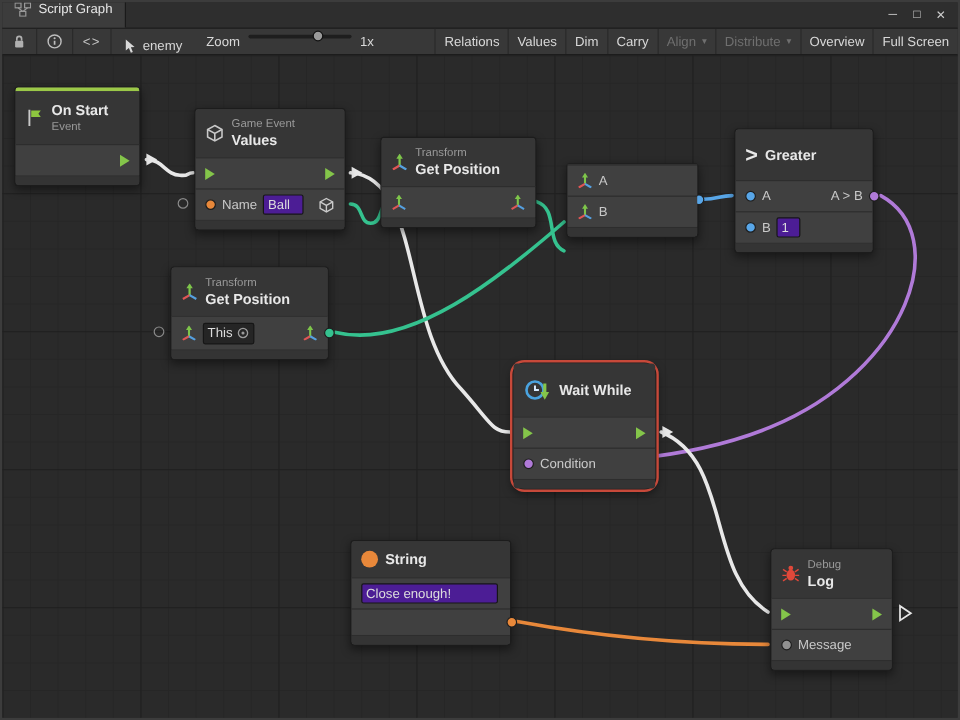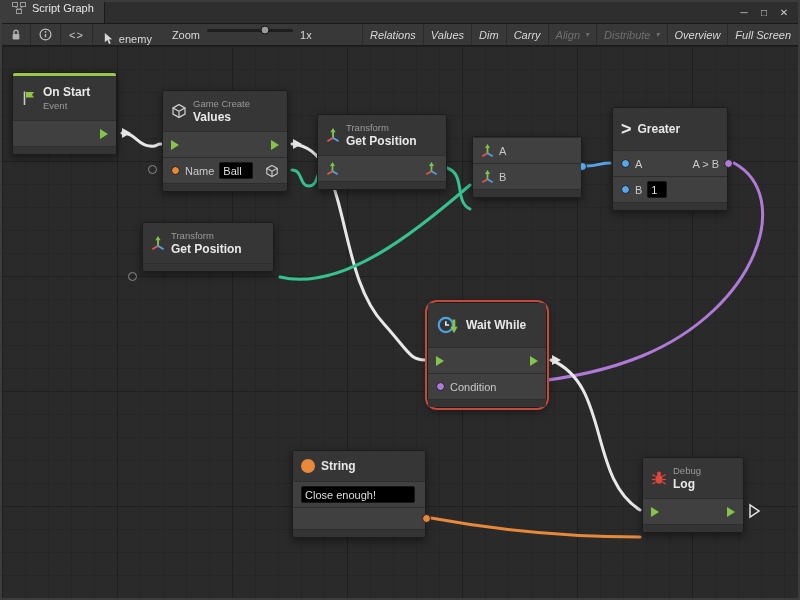--- a/index.html
+++ b/index.html
@@ -10,21 +10,21 @@
   .titlebar { height:22px; background:#2e2e2e; border-bottom:1px solid #1a1a1a; display:flex; align-items:center; }
   .tab { height:100%; display:flex; align-items:flex-start; gap:6px; padding:0 10px; background:#3c3c3c; color:#e6e6e6; font-size:11px; border-right:1px solid #1a1a1a; }
   .win-controls { margin-left:auto; display:flex; align-items:center; gap:4px; padding-right:6px; color:#cfcfcf; font-size:10px; }
   .win-btn { width:16px; text-align:center; cursor:default; }
 
   
   .toolbar { height:22px; background:#383838; border-bottom:1px solid #1c1c1c; display:flex; align-items:center; font-size:11px; color:#d8d8d8; }
   .tcell { height:100%; display:flex; align-items:center; padding:0 8px; border-right:1px solid #2a2a2a; }
   .tbtn { height:100%; display:flex; align-items:center; gap:3px; padding:0 7px; border-left:1px solid #2a2a2a; white-space:nowrap; }
   .tbtn.disabled { color:#6f6f6f; }
-  .right-group { margin-left:auto; display:flex; height:100%;font-style:italic; }
+  .right-group { margin-left:auto; display:flex; height:100%; }
   .graph-name { display:flex; align-items:flex-end; gap:5px; padding:0 10px; height:100%; }
   .zoom-wrap { display:flex; align-items:flex-start; gap:7px; padding:0 10px; }
   .slider-track { width:86px; height:3px; background:#1e1e1e; border-radius:2px; position:relative; }
   .slider-knob { position:absolute; left:68%; top:50%; transform:translate(-50%,-50%); width:9px; height:9px; border-radius:50%; background:#9a9a9a; border:1px solid #111; }
   .dd { font-size:8px; margin-left:2px; }
 
   
   .canvas { position:relative; width:796px; height:552px; overflow:hidden;
     background-color:#2a2a2a;
     background-image:
@@ -46,21 +46,21 @@
   .surtitle { font-size:9.5px; color:#9a9a9a; }
   .node-row { position:relative; display:flex; align-items:center; gap:5px; padding:0 8px; height:26px; background:#404040; border-top:1px solid #2d2d2d; }
   .node-footer { height:8px; background:#343434; border-top:1px solid #2d2d2d; border-radius:0 0 3px 3px; }
   .spacer { flex:1; }
   .port { width:9px; height:9px; border-radius:50%; border:1px solid #1e1e1e; flex:none; }
   .p-orange { background:#e8883a; } .p-blue { background:#58a6e8; } .p-purple { background:#b07ad8; }
   .p-teal { background:#35c28f; } .p-gray { background:#909090; }
   .out-dot { position:absolute; right:-6px; top:50%; margin-top:-4.5px; }
   .exec { width:0; height:0; border-top:5px solid transparent; border-bottom:5px solid transparent; border-left:8px solid #84c54a; flex:none; }
   .exec.out { margin-left:auto; }
-  .field { background:#000000; border:1px solid #161616; border-radius:2px; color:#ddd; font-size:11px; height:17px; padding:0 3px; font-family:"Liberation Sans",sans-serif; }
+  .field { background:#4c1d95; border:1px solid #161616; border-radius:2px; color:#ddd; font-size:11px; height:17px; padding:0 3px; font-family:"Liberation Sans",sans-serif; }
   .field-box { display:flex; align-items:center; gap:3px; background:#252525; border:1px solid #161616; border-radius:2px; height:18px; padding:0 3px; color:#ddd; }
   .gt-glyph { font-size:18px; font-weight:bold; color:#e8e8e8; line-height:1; }
   .str-icon { width:14px; height:14px; border-radius:50%; background:#e8883a; flex:none; }
   .ring { position:absolute; z-index:2; width:9px; height:9px; border:1.5px solid #8a8a8a; border-radius:50%; }
   .code-glyph { font-size:11px; color:#c9c9c9; letter-spacing:1px; }
 </style>
 </head>
 <body>
 
 <svg width="0" height="0" style="position:absolute">
@@ -239,21 +239,21 @@
       </div>
       <div class="node-footer"></div>
     </div>
 
     <div class="node" style="left:160px;top:44px;width:126px">
       <div class="node-header" style="height:40px">
         <svg width="16" height="16">
             <use href="#cube"></use>
           </svg>
         <div class="node-titles">
-          <span class="surtitle">Game Create</span>
+          <span class="surtitle">Game Event</span>
           <span class="title">Values</span>
         </div>
       </div>
       <div class="node-row">
         <span class="exec"></span>
         <span class="exec out"></span>
       </div>
       <div class="node-row">
         <span class="port p-orange"></span>
         <span>Name</span>
@@ -328,20 +328,36 @@
     <div class="node" style="left:140px;top:176px;width:132px">
       <div class="node-header" style="height:40px">
         <svg width="14" height="14">
             <use href="#axis"></use>
           </svg>
         <div class="node-titles">
           <span class="surtitle">Transform</span>
           <span class="title">Get Position</span>
         </div>
       </div>
+      <div class="node-row" style="height:28px">
+        <svg width="13" height="13">
+            <use href="#axis"></use>
+          </svg>
+        <div class="field-box">
+          <span>This</span>
+          <svg width="11" height="11">
+              <use href="#target"></use>
+            </svg>
+        </div>
+        <span class="spacer"></span>
+        <svg width="13" height="13">
+            <use href="#axis"></use>
+          </svg>
+        <span class="port p-teal out-dot"></span>
+      </div>
       <div class="node-footer"></div>
     </div>
 
     <div class="node selected" style="left:425px;top:256px;width:120px">
       <div class="node-header" style="height:44px">
         <svg width="24" height="22">
             <use href="#clock"></use>
           </svg>
         <span class="title">Wait While</span>
       </div>
@@ -377,17 +393,21 @@
           </svg>
         <div class="node-titles">
           <span class="surtitle">Debug</span>
           <span class="title">Log</span>
         </div>
       </div>
       <div class="node-row">
         <span class="exec"></span>
         <span class="exec out"></span>
       </div>
+      <div class="node-row">
+        <span class="port p-gray"></span>
+        <span>Message</span>
+      </div>
       <div class="node-footer"></div>
     </div>
 
   </div>
 </div>
 
 </body></html>

